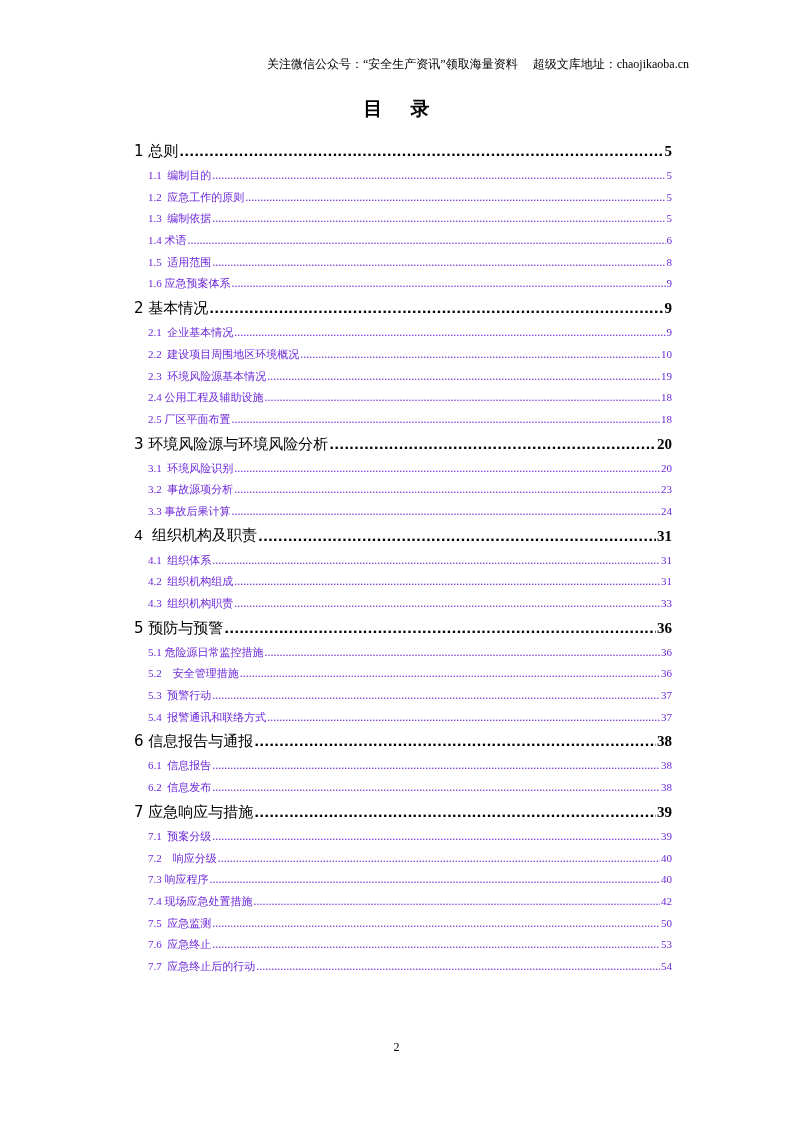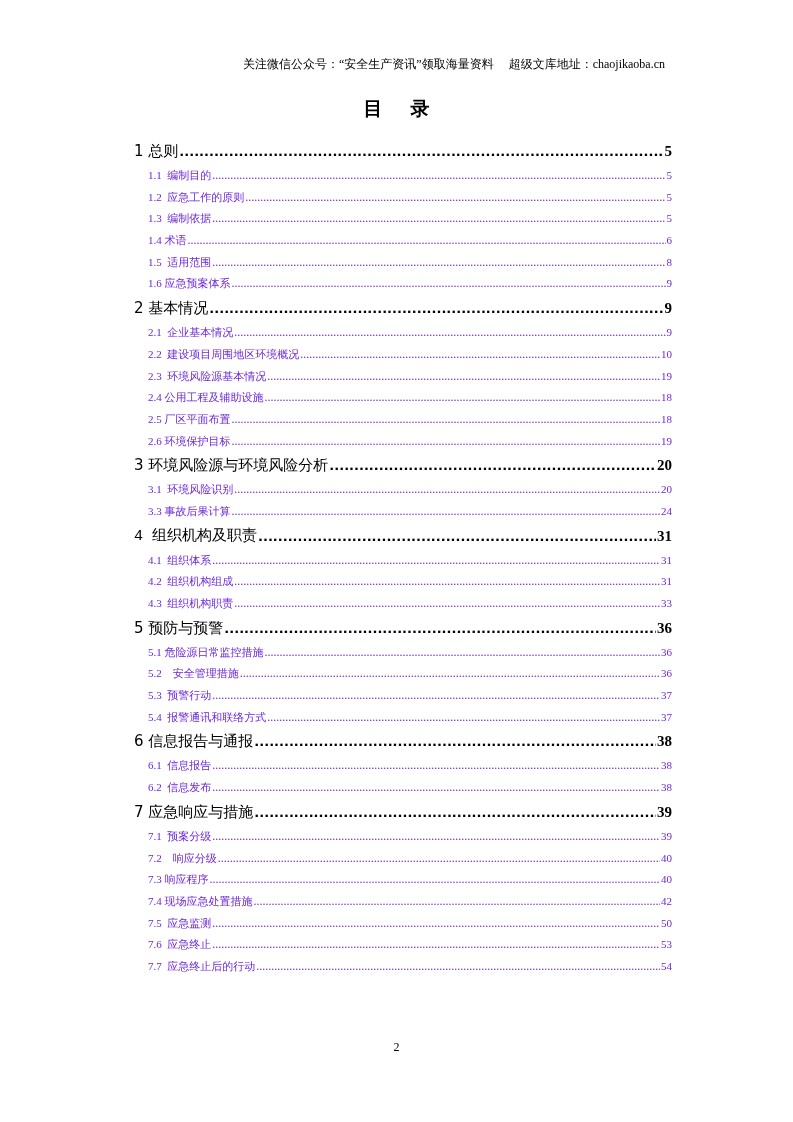--- a/index.html
+++ b/index.html
@@ -1,18 +1,18 @@
 <!DOCTYPE html>
 <html><head>
 <meta charset="utf-8">
 <style>
   html, body { margin: 0; padding: 0; background: #ffffff; }
   body { width: 793px; height: 1122px; position: relative; overflow: hidden;
          font-family: "Liberation Serif", "DejaVu Serif", serif; color: #000; }
-  .header { position: absolute; top: 56px; right: 128px; font-size: 12px; white-space: pre; }
+  .header { position: absolute; top: 56px; right: 104px; font-size: 12px; white-space: pre; }
   .title { position: absolute; top: 96px; left: 0; width: 793px; text-align: center;
            font-size: 19px; font-weight: bold; letter-spacing: 28px; padding-left: 28px; box-sizing: border-box;
            font-family: Liberation Mono, monospace; }
   .toc { position: absolute; top: 138px; left: 134px; width: 538px; }
   .row { display: flex; align-items: center; white-space: nowrap; }
   .row .label { flex: 0 0 auto; }
   .row .dots { flex: 1 1 auto; overflow: hidden; margin: 0 1px; }
   .row .dots::after { content: "................................................................................................................................................................................................................................................"; letter-spacing: 0px; }
   .row .page { flex: 0 0 auto; }
   .lvl1 { height: 27px; line-height: 27px; font-size: 15px; font-family: "DejaVu Sans", sans-serif; }
@@ -88,36 +88,36 @@
     <div class="row lvl2">
       <span class="label" style="white-space: pre;">2.4 公用工程及辅助设施</span>
       <span class="dots"></span>
       <span class="page">18</span>
     </div>
     <div class="row lvl2">
       <span class="label" style="white-space: pre;">2.5 厂区平面布置</span>
       <span class="dots"></span>
       <span class="page">18</span>
     </div>
-    <div class="row lvl2">
-      <span class="label" style="white-space: pre;">2.6 环境保护目标</span>
-      <span class="dots"></span>
-      <span class="page">19</span>
-    </div>
     <div class="row lvl1">
       <span class="label" style="white-space: pre;">3 环境风险源与环境风险分析</span>
       <span class="dots"></span>
       <span class="page">20</span>
     </div>
     <div class="row lvl2">
       <span class="label" style="white-space: pre;">3.1  环境风险识别</span>
       <span class="dots"></span>
       <span class="page">20</span>
     </div>
     <div class="row lvl2">
+      <span class="label" style="white-space: pre;">3.2  事故源项分析</span>
+      <span class="dots"></span>
+      <span class="page">23</span>
+    </div>
+    <div class="row lvl2">
       <span class="label" style="white-space: pre;">3.3 事故后果计算</span>
       <span class="dots"></span>
       <span class="page">24</span>
     </div>
     <div class="row lvl1">
       <span class="label" style="white-space: pre; font-family: Liberation Mono, monospace;">4 组织机构及职责</span>
       <span class="dots"></span>
       <span class="page">31</span>
     </div>
     <div class="row lvl2">

